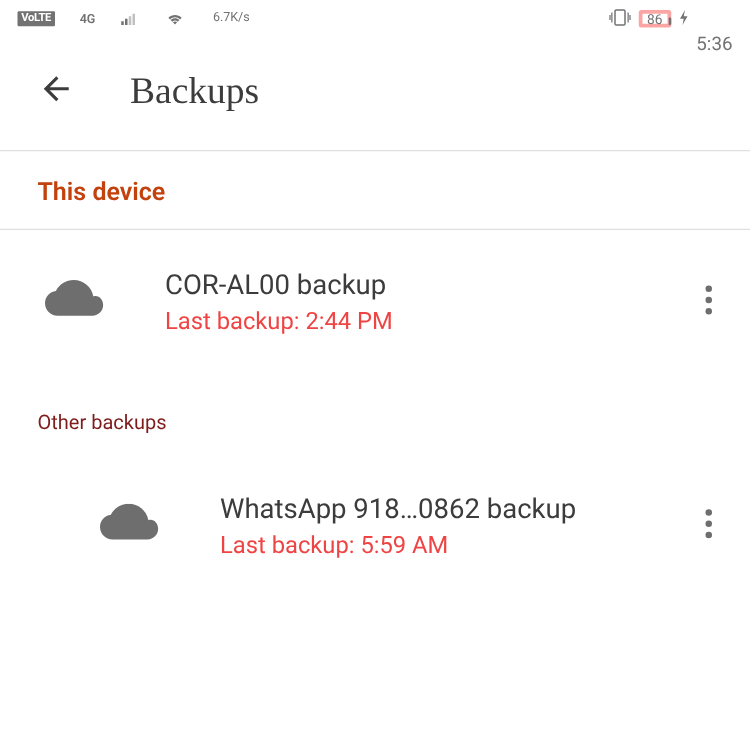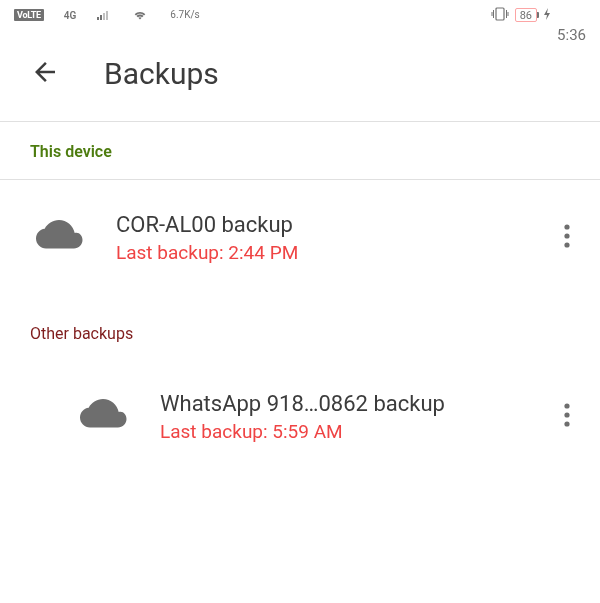--- a/index.html
+++ b/index.html
@@ -66,21 +66,21 @@
       margin-left: 2px;
     }
     .status-right {
       display: flex;
       align-items: center;
       gap: 6px;
     }
     .battery {
       display: flex;
       align-items: center;
-      border: 1px solid #fca5a5;
+      border: 3px solid #fca5a5;
       border-radius: 2px;
       padding: 0 4px;
       font-size: 11px;
       height: 14px;
       position: relative;
     }
     .battery::after {
       content: '';
       position: absolute;
       right: -3px;
@@ -104,44 +104,45 @@
       padding: 28px 30px 30px 30px;
       gap: 44px;
     }
     .back-arrow {
       cursor: pointer;
     }
     .page-title {
       font-size: 30px;
       font-weight: 400;
       color: #3c3c3c;
+      font-family: Liberation Serif, serif;
     }
     .divider {
       height: 1px;
       background: #e0e0e0;
     }
     .section-header {
       padding: 20px 30px 18px 30px;
-      font-size: 16px;
+      font-size: 20px;
       font-weight: 600;
-      color: #4d7c0f;
+      color: #c2410c;
       border-bottom: 1px solid #e0e0e0;
     }
     .section-header.light {
       color: #7f1d1d;
       font-weight: 400;
       font-size: 16px;
       border-bottom: none;
       padding-top: 48px;
     }
     .backup-item {
       display: flex;
       align-items: center;
       padding: 32px 20px 12px 36px;
-      gap: 32px;
+      gap: 48px;
     }
     .backup-item.with-more-padding {
       padding-top: 30px;
       margin-left: 44px;
     }
     .cloud-icon {
       flex-shrink: 0;
     }
     .backup-info {
       flex: 1;

